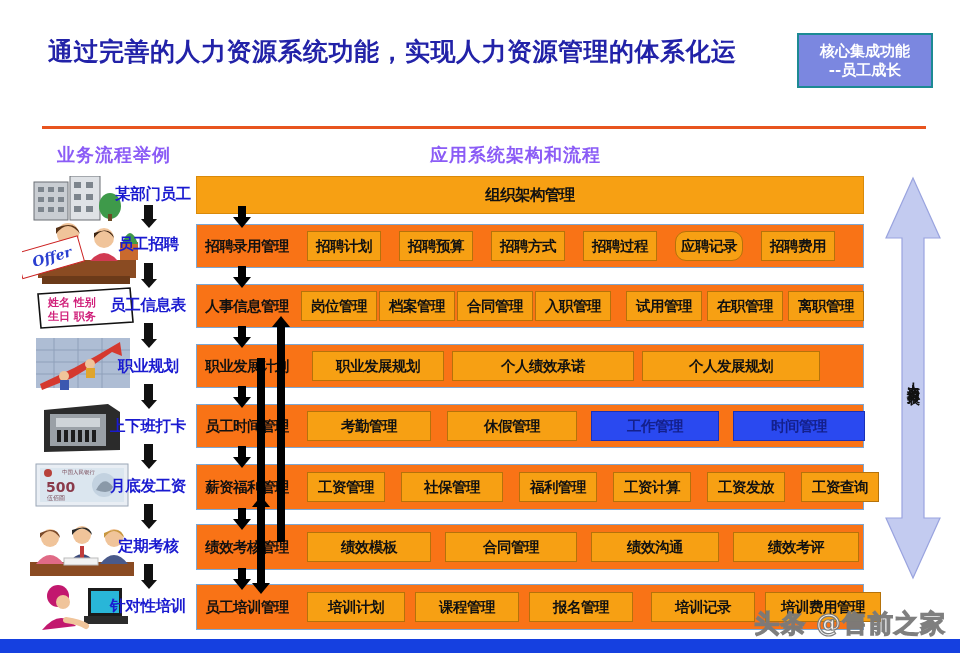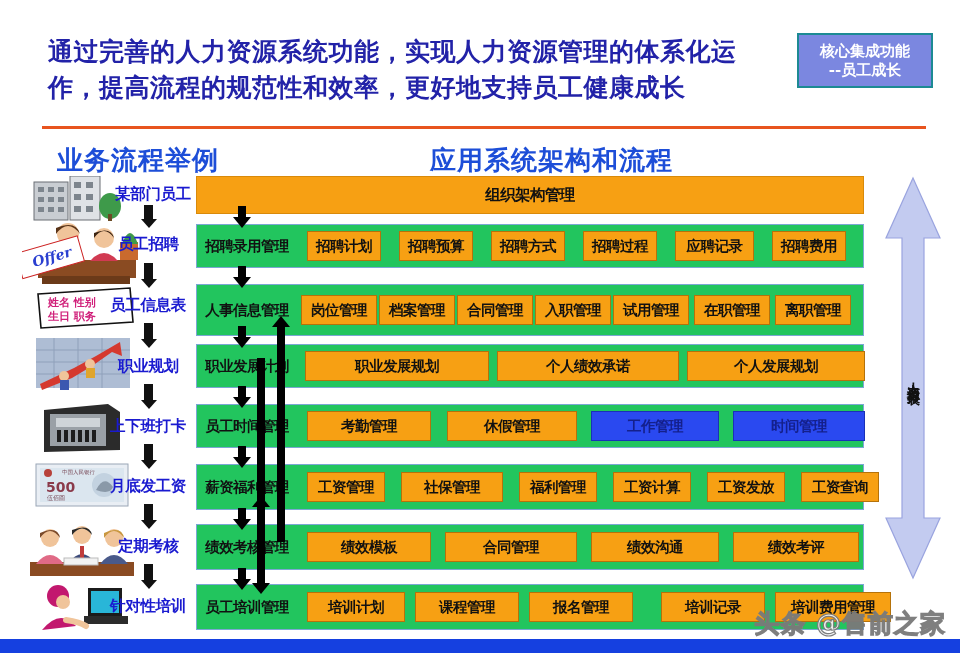--- a/index.html
+++ b/index.html
@@ -28,21 +28,21 @@
     position: absolute; left: 42px; top: 126px; width: 884px; height: 3px;
     background: #e8541e;
   }
   .bottombar {
     position: absolute; left: 0; top: 639px; width: 960px; height: 14px;
     background: #1540e0;
   }
 
   
   .sec-head {
-    position: absolute; color: #1d4ed8; font-weight: bold; font-size: 26px;
+    position: absolute; color: #8b5cf6; font-weight: bold; font-size: 18px;
     font-family: "DejaVu Serif", "Liberation Serif", serif; letter-spacing: 1px;
   }
   .sec-left  { left: 57px;  top: 143px; }
   .sec-right { left: 430px; top: 143px; }
 
   
   .flow-label {
     position: absolute; color: #1a1ad0; font-weight: bold; font-size: 15.5px;
     font-family: "DejaVu Serif", "Liberation Serif", serif; white-space: nowrap;
     letter-spacing: -0.3px;
@@ -56,21 +56,21 @@
     border-left: 8.5px solid transparent; border-right: 8.5px solid transparent;
     border-top: 9px solid #111;
   }
 
   
   .clip { position: absolute; overflow: hidden; }
 
   
   .row {
     position: absolute; left: 196px; width: 668px;
-    background: #22c55e; border: 1px solid #7ba7d4;
+    background: #f97316; border: 1px solid #7ba7d4;
     display: flex; align-items: center;
   }
   .row.full { background: #f7a013; border: 1px solid #d98a0a; justify-content: center; }
   .row-title {
     width: 100px; flex: none; text-align: center;
     font-weight: bold; font-size: 14.5px; color: #111;
     font-family: "DejaVu Serif", "Liberation Serif", serif; letter-spacing: -0.6px;
   }
   .row-title.onbar { font-size: 15.5px; }
   .cells { display: flex; flex: 1; height: 100%; align-items: center; gap: 0; }
@@ -115,21 +115,20 @@
     letter-spacing: 1px; opacity: 0.96;
   }
 </style>
 </head>
 <body>
 
 <div id="slide">
 
   <div class="title">
     <div>通过完善的人力资源系统功能，实现人力资源管理的体系化运</div>
-    <div>作，提高流程的规范性和效率，更好地支持员工健康成长</div>
   </div>
 
   <div class="badge">
     <span>核心集成功能</span>
     <span>--员工成长</span>
   </div>
 
   <div class="rule"></div>
 
   <div class="sec-head sec-left">业务流程举例</div>
@@ -302,42 +301,42 @@
     <span class="row-title onbar" style="width:auto;">组织架构管理</span>
   </div>
 
   <div class="row" style="top:224px; height:44px;">
     <span class="row-title">招聘录用管理</span>
     <div class="cells">
       <div class="cell" style="width:74px; margin-left:10px;">招聘计划</div>
       <div class="cell" style="width:74px; margin-left:18px;">招聘预算</div>
       <div class="cell" style="width:74px; margin-left:18px;">招聘方式</div>
       <div class="cell" style="width:74px; margin-left:18px;">招聘过程</div>
-      <div class="cell" style="width:79px; margin-left:18px;">应聘记录</div>
+      <div class="cell" style="width:68px; margin-left:18px;border-radius:11px;">应聘记录</div>
       <div class="cell" style="width:74px; margin-left:18px;">招聘费用</div>
     </div>
   </div>
 
-  <div class="row" style="top:284px; height:52px;">
+  <div class="row" style="top:284px; height:44px;">
     <span class="row-title">人事信息管理</span>
     <div class="cells">
       <div class="cell" style="width:76px; margin-left:4px;">岗位管理</div>
       <div class="cell" style="width:76px; margin-left:2px;">档案管理</div>
       <div class="cell" style="width:76px; margin-left:2px;">合同管理</div>
       <div class="cell" style="width:76px; margin-left:2px;">入职管理</div>
-      <div class="cell" style="width:76px; margin-left:2px;">试用管理</div>
+      <div class="cell" style="width:76px; margin-left:15px;">试用管理</div>
       <div class="cell" style="width:76px; margin-left:5px;">在职管理</div>
       <div class="cell" style="width:76px; margin-left:5px;">离职管理</div>
     </div>
   </div>
 
   <div class="row" style="top:344px; height:44px;">
     <span class="row-title">职业发展计划</span>
     <div class="cells">
-      <div class="cell" style="width:184px; margin-left:8px;">职业发展规划</div>
+      <div class="cell" style="width:132px; margin-left:15px;">职业发展规划</div>
       <div class="cell" style="width:182px; margin-left:8px;">个人绩效承诺</div>
       <div class="cell" style="width:178px; margin-left:8px;">个人发展规划</div>
     </div>
   </div>
 
   <div class="row" style="top:404px; height:44px;">
     <span class="row-title">员工时间管理</span>
     <div class="cells">
       <div class="cell" style="width:124px; margin-left:10px;">考勤管理</div>
       <div class="cell" style="width:130px; margin-left:16px;">休假管理</div>
@@ -367,21 +366,21 @@
       <div class="cell" style="width:126px; margin-left:14px;">绩效考评</div>
     </div>
   </div>
 
   <div class="row" style="top:584px; height:46px;">
     <span class="row-title">员工培训管理</span>
     <div class="cells">
       <div class="cell" style="width:98px; margin-left:10px;">培训计划</div>
       <div class="cell" style="width:104px; margin-left:10px;">课程管理</div>
       <div class="cell" style="width:104px; margin-left:10px;">报名管理</div>
-      <div class="cell" style="width:104px; margin-left:28px;">培训记录</div>
+      <div class="cell" style="width:104px; margin-left:18px;">培训记录</div>
       <div class="cell" style="width:116px; margin-left:10px;">培训费用管理</div>
     </div>
   </div>
 
   <div class="conn" style="left:233px; top:206px; width:18px; height:22px;">
     <div class="shaft" style="left:5px; top:0; height:12px;"></div>
     <div class="head-down" style="left:0; top:11px;"></div>
   </div>
   <div class="conn" style="left:233px; top:266px; width:18px; height:22px;">
     <div class="shaft" style="left:5px; top:0; height:12px;"></div>

